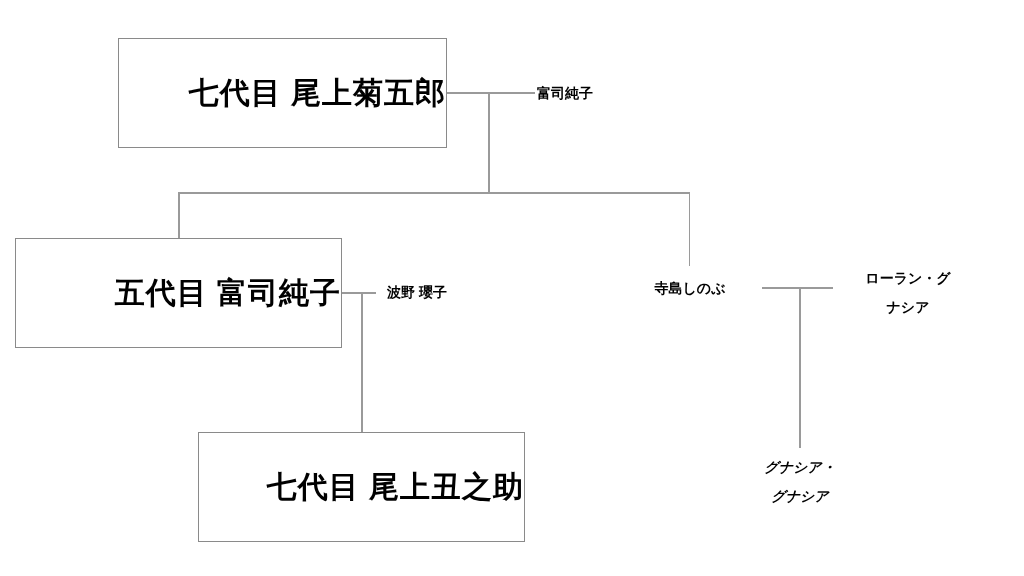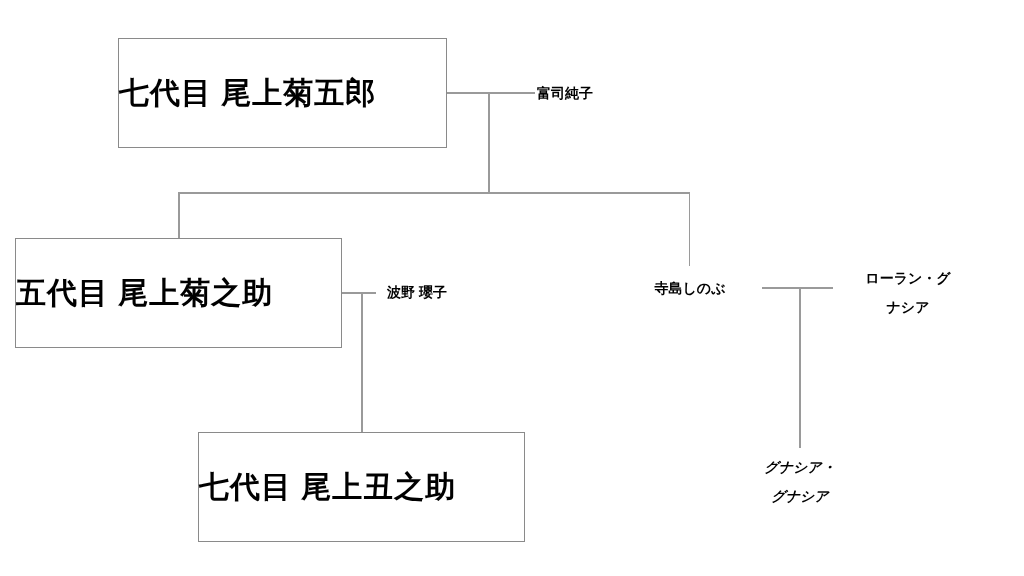--- a/index.html
+++ b/index.html
@@ -24,21 +24,21 @@
     background: var(--line-color);
   }
   .vline {
     position: absolute; width: 1.5px;
     background: var(--line-color);
   }
   .node-box {
     position: absolute;
     background: var(--bg-color);
     border: 1.5px solid var(--border-color);
-    display: flex; align-items: center; justify-content: flex-start;
+    display: flex; align-items: center; justify-content: flex-end;
     color: var(--text-color);
     font-size: 30px; font-weight: 700;
     letter-spacing: 1px;
     white-space: nowrap;
   }
   .person-label {
     position: absolute;
     color: var(--text-color);
     font-size: 14px; font-weight: 700;
     line-height: 26px;
@@ -63,21 +63,21 @@
   <div class="hline" style="left:342px; top:292px; width:34px;"></div>
   <div class="vline" style="left:361px; top:292px; height:140px;"></div>
   <div class="hline" style="left:762px; top:287px; width:71px;"></div>
   <div class="vline" style="left:799px; top:287px; height:161px;"></div>
 
   <div class="node-box" style="left:118px; top:38px; width:329px; height:110px;">
     <span>七代目 尾上菊五郎</span>
   </div>
 
   <div class="node-box" style="left:15px; top:238px; width:327px; height:110px;">
-    <span>五代目 尾上菊之助</span>
+    <span>五代目 富司純子</span>
   </div>
 
   <div class="node-box" style="left:198px; top:432px; width:327px; height:110px;">
     <span>七代目 尾上丑之助</span>
   </div>
 
   <div class="person-label" style="left:537px; top:80px;">富司純子</div>
 
   <div class="person-label" style="left:387px; top:279px;">波野 瓔子</div>
 

